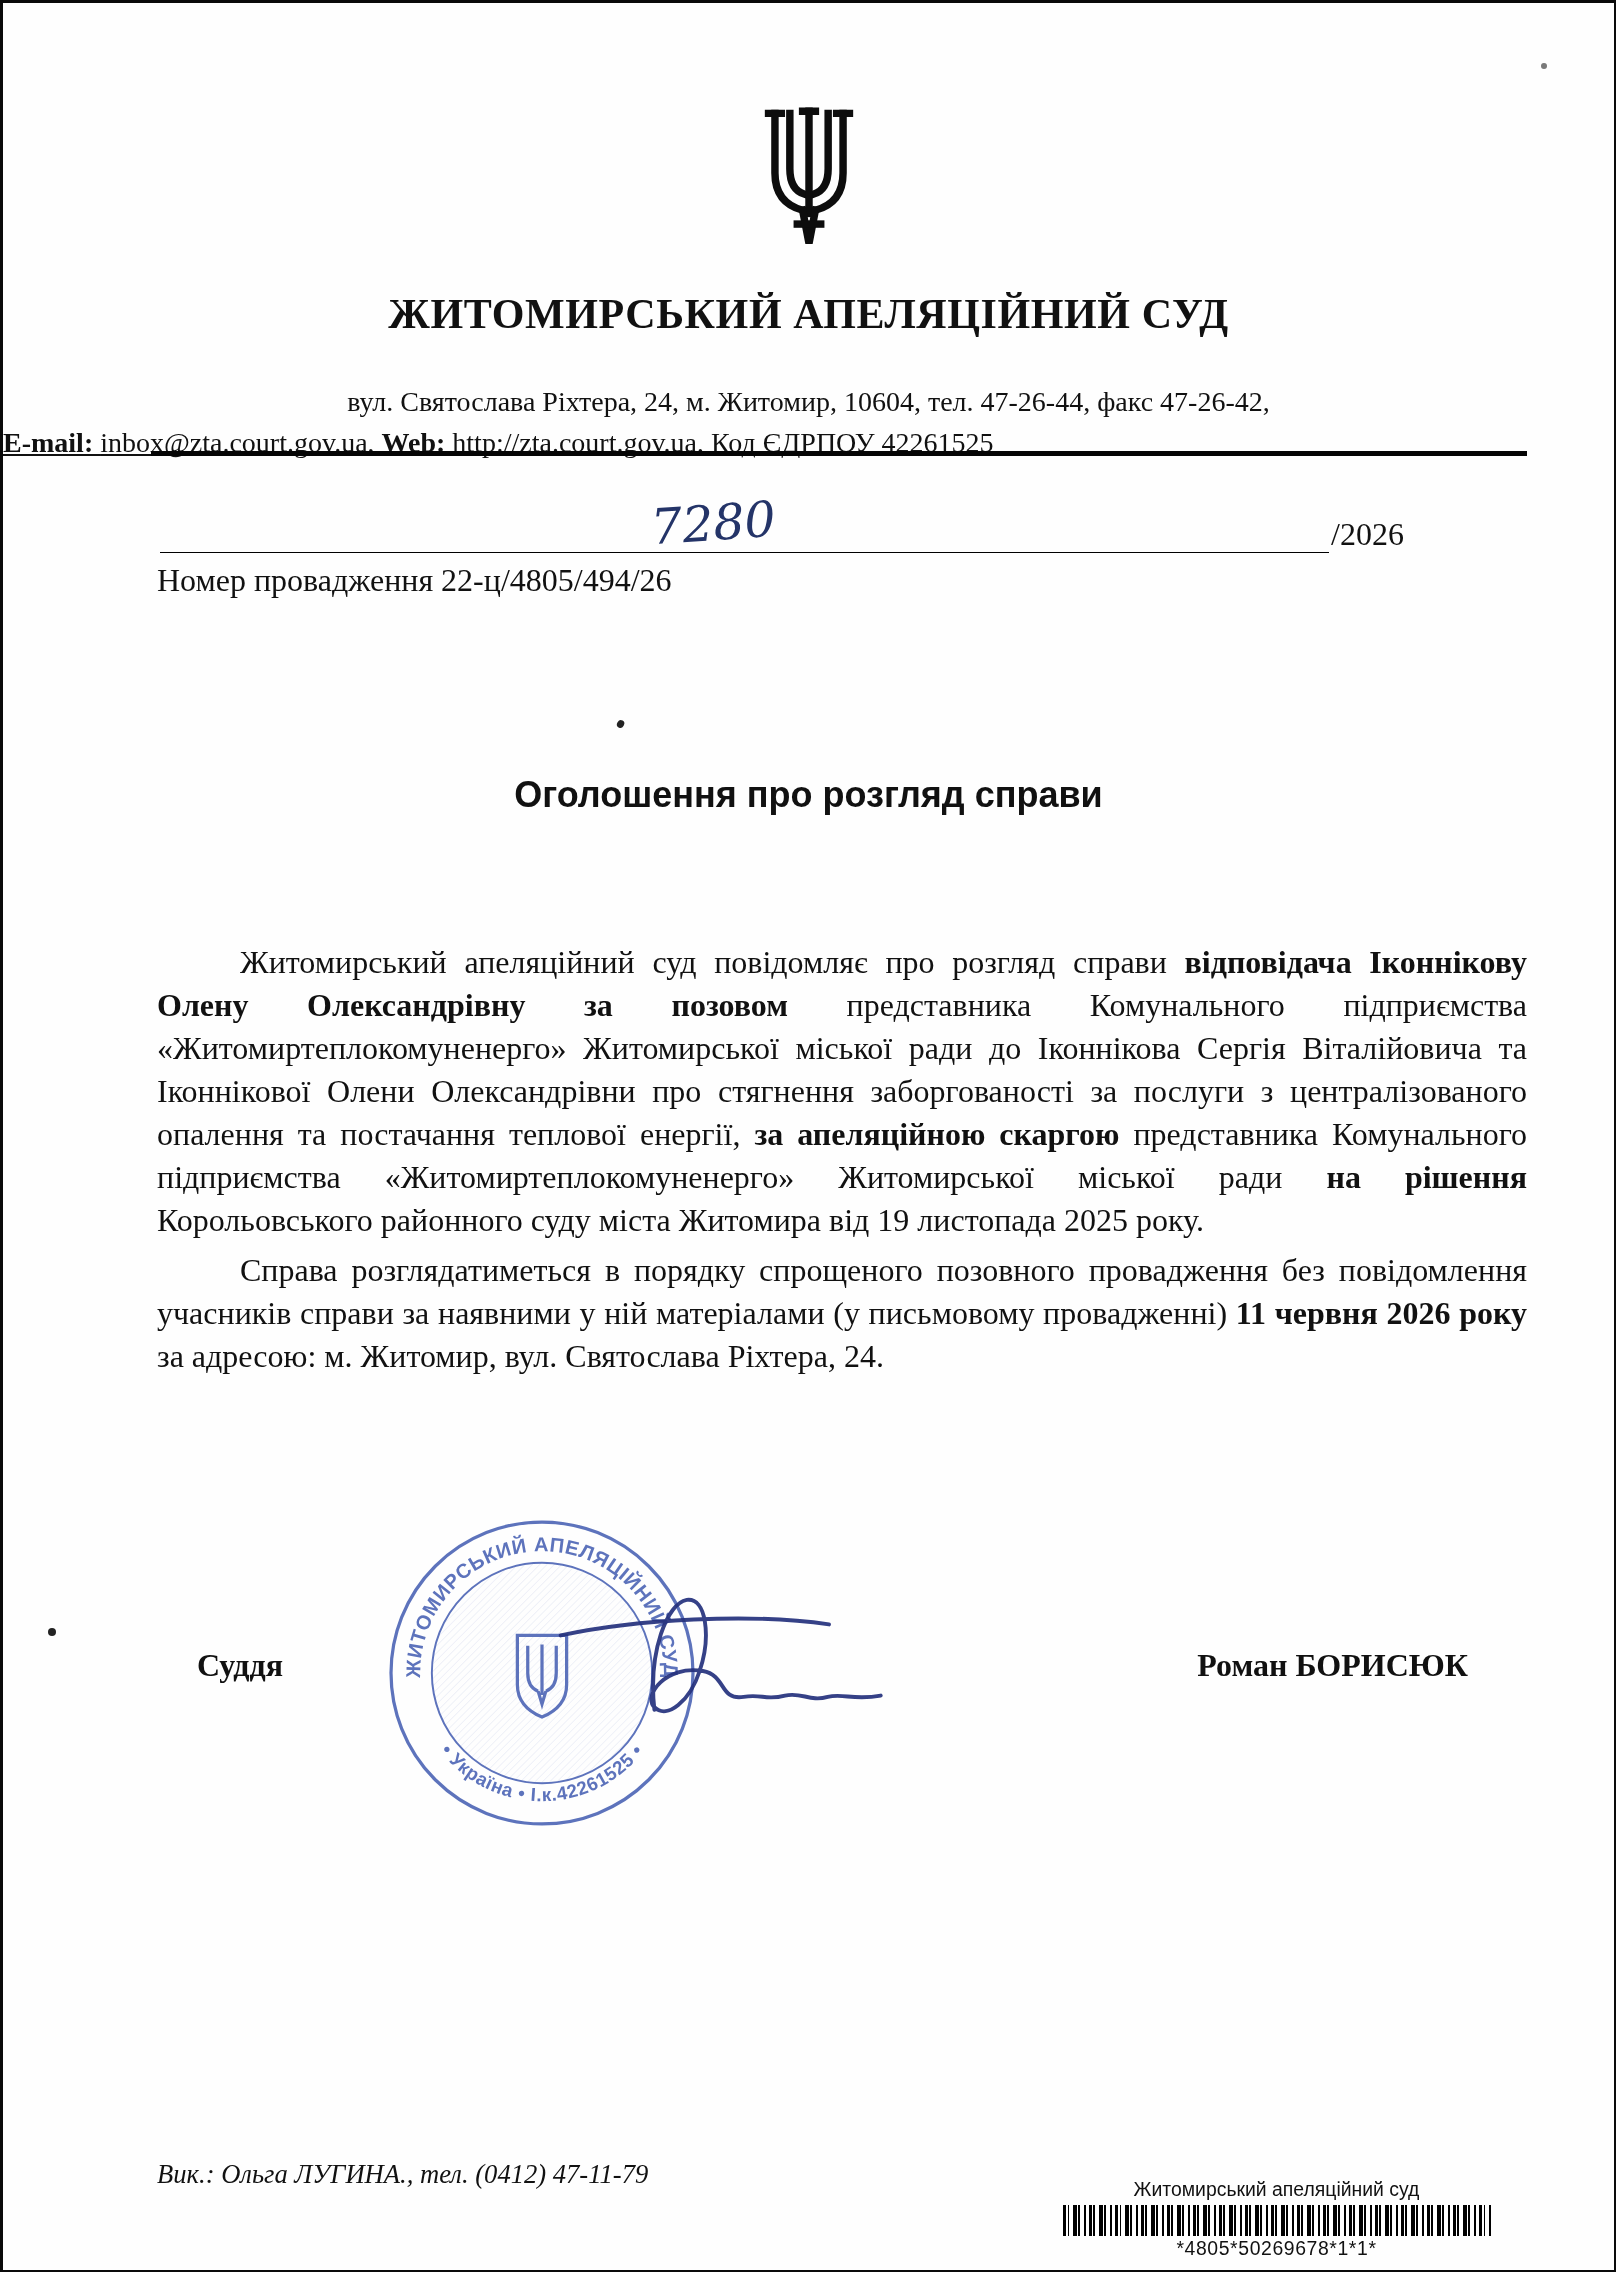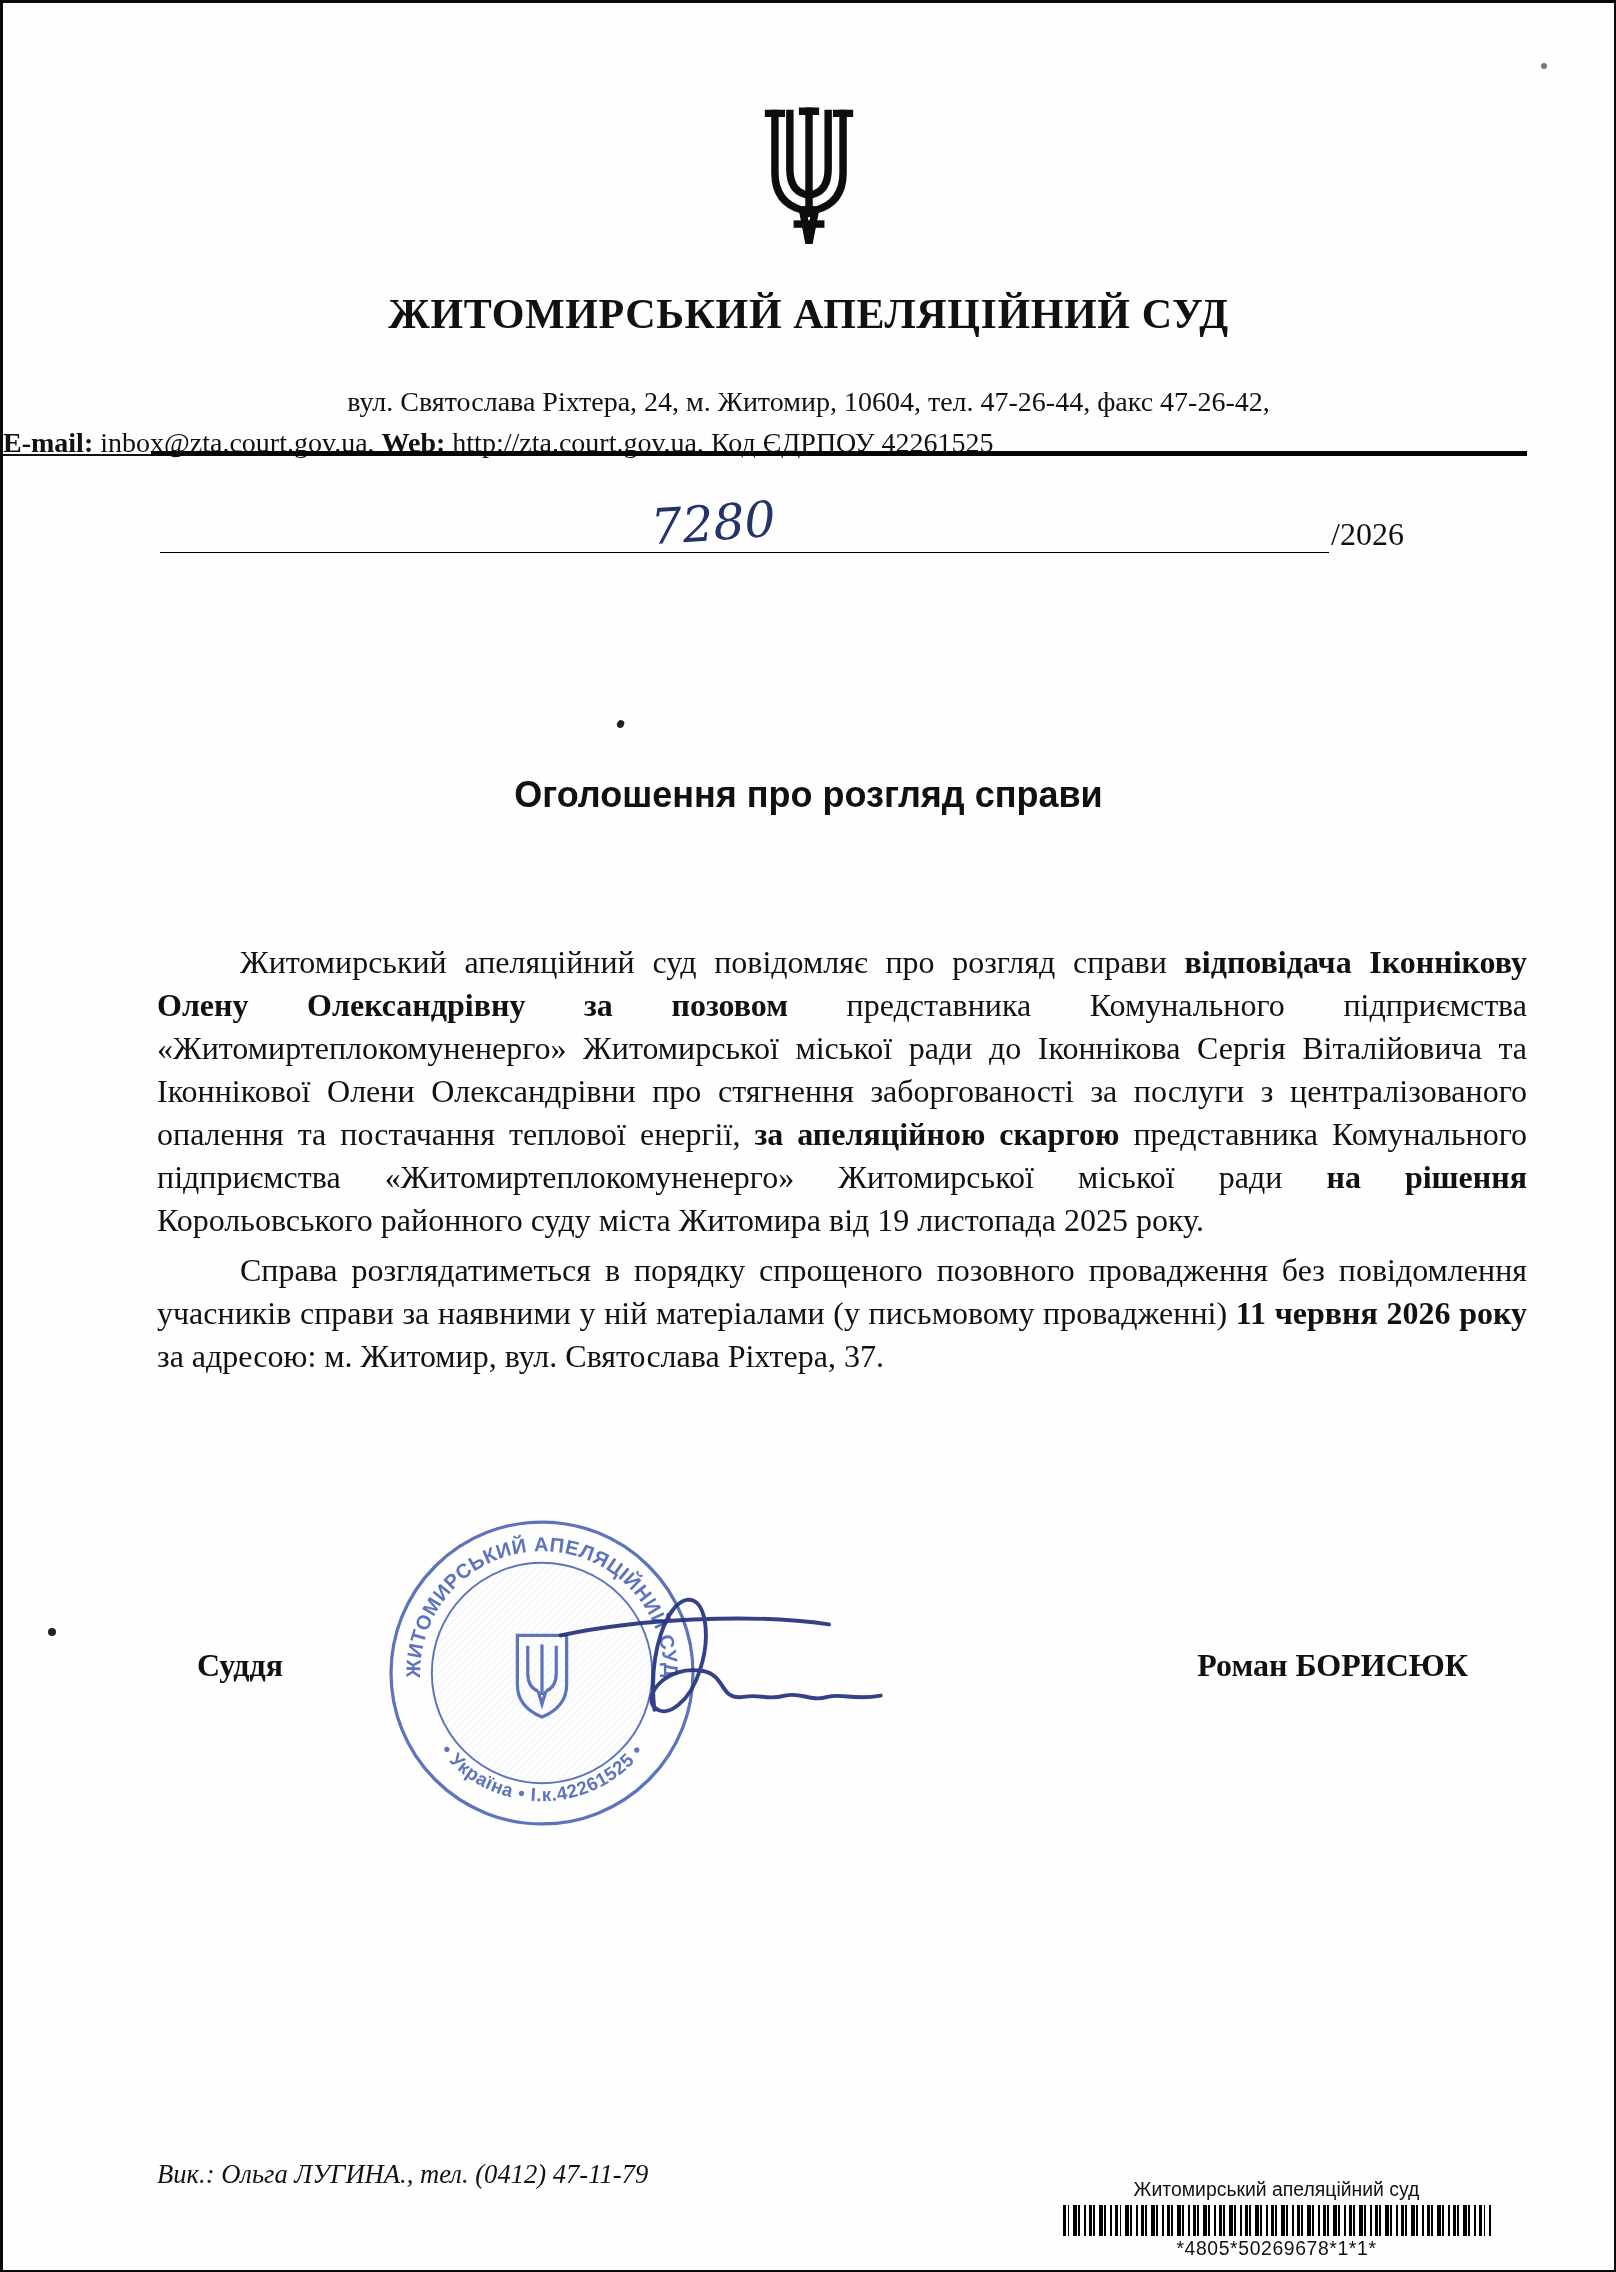--- a/index.html
+++ b/index.html
@@ -113,29 +113,30 @@
   <p class="contacts"><span class="lbl">E-mail: </span><a href="#">inbox@zta.court.gov.ua</a><span>, </span><span class="lbl">Web: </span><a href="#">http://zta.court.gov.ua</a><span>, Код ЄДРПОУ 42261525</span></p>
   <div class="rule"></div>
 
   <div class="ref">
     <div class="ref-line1">
       <span class="ref-blank">
         <span class="handwritten">7280</span>
       </span>
       <span class="ref-suffix">/2026</span>
     </div>
+    <div class="ref-line2">Номер провадження 22-ц/4805/494/26</div>
   </div>
 
   <div class="title-block">
     <h2 class="title-main">Оголошення про розгляд справи</h2>
   </div>
 
   <div class="body-text">
     <p><span>Житомирський апеляційний суд повідомляє про розгляд справи </span><span class="b">відповідача Іконнікову Олену Олександрівну за позовом</span><span> представника Комунального підприємства «Житомиртеплокомуненерго» Житомирської міської ради до Іконнікова Сергія Віталійовича та Іконнікової Олени Олександрівни про стягнення заборгованості за послуги з централізованого опалення та постачання теплової енергії, </span><span class="b">за апеляційною скаргою</span><span> представника Комунального підприємства «Житомиртеплокомуненерго» Житомирської міської ради </span><span class="b">на рішення</span><span> Корольовського районного суду міста Житомира від 19 листопада 2025 року.</span></p>
-    <p><span>Справа розглядатиметься в порядку спрощеного позовного провадження без повідомлення учасників справи за наявними у ній матеріалами (у письмовому провадженні) </span><span class="b">11 червня 2026 року</span><span> за адресою: м. Житомир, вул. Святослава Ріхтера, 37.</span></p>
+    <p><span>Справа розглядатиметься в порядку спрощеного позовного провадження без повідомлення учасників справи за наявними у ній матеріалами (у письмовому провадженні) </span><span class="b">11 червня 2026 року</span><span> за адресою: м. Житомир, вул. Святослава Ріхтера, 24.</span></p>
   </div>
 
   <div class="judge-label">Суддя</div>
 
   <svg class="stamp" width="324" height="324" viewBox="0 0 500 500">
     <defs>
       <pattern id="hatch" width="8" height="8" patternUnits="userSpaceOnUse" patternTransform="rotate(45)">
         <line x1="0" y1="0" x2="0" y2="8" stroke="#3a55ae" stroke-width="1"></line>
       </pattern>
       <path id="arcTop" d="M 62 250 A 188 188 0 0 1 438 250" fill="none"></path>

